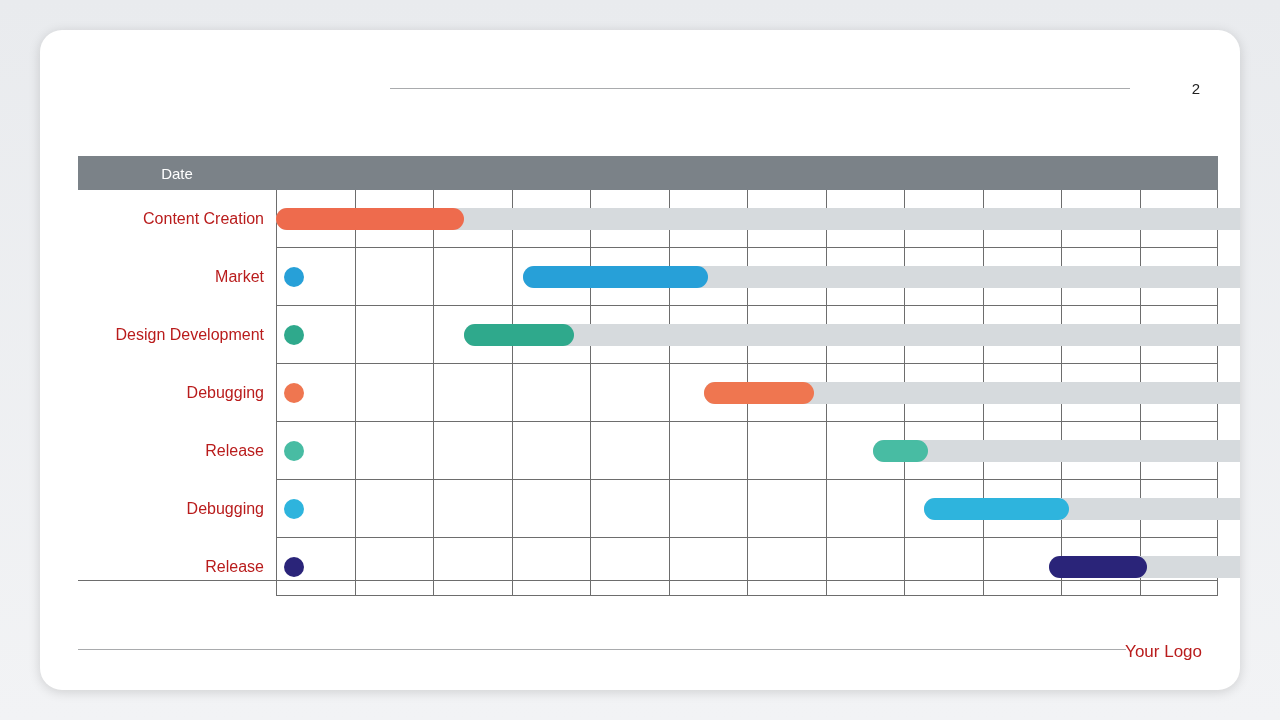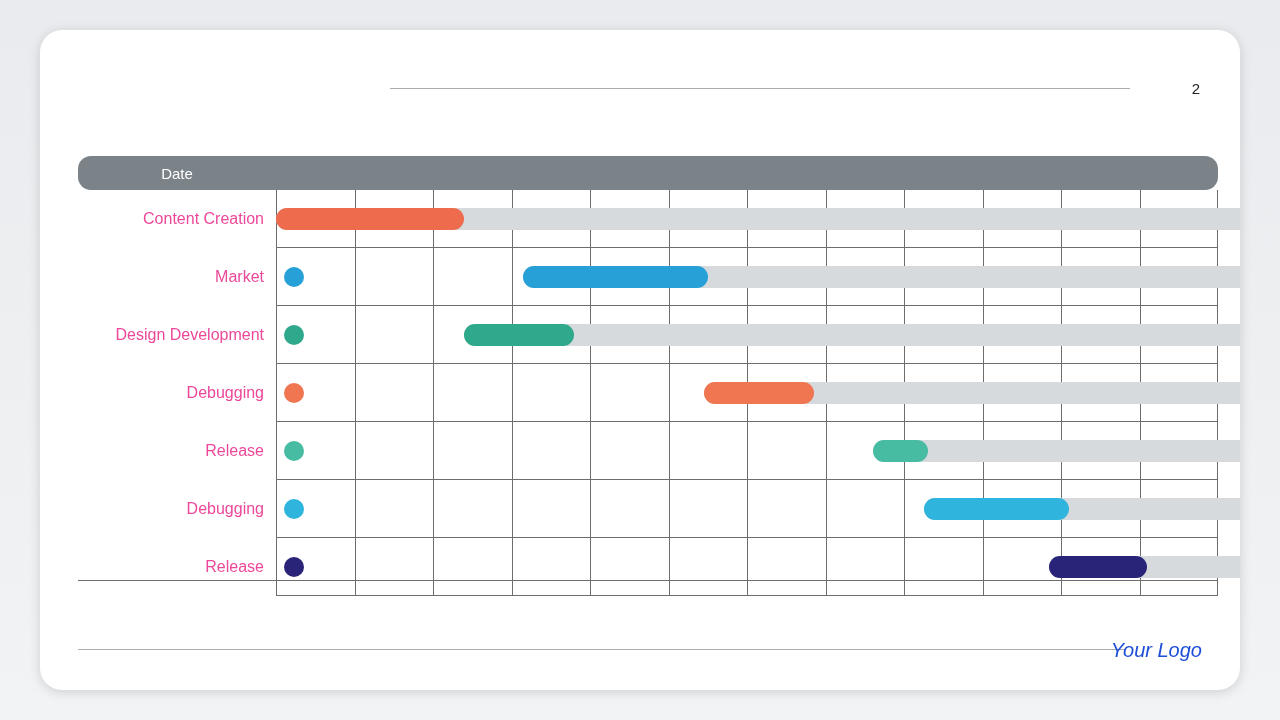--- a/index.html
+++ b/index.html
@@ -1,35 +1,35 @@
 <!DOCTYPE html>
 <html><head>
 <meta charset="utf-8">
 <style>
   html,body{margin:0;padding:0;width:1280px;height:720px;font-family:"Segoe UI",Arial,sans-serif;background:linear-gradient(180deg,#e9ebee 0%,#f2f3f5 100%);}
   .slide{position:absolute;left:40px;top:30px;width:1200px;height:660px;background:#fff;border-radius:22px;box-shadow:0 2px 12px rgba(0,0,0,.15);overflow:hidden;}
   .title{position:absolute;left:42px;top:34px;font-size:36px;letter-spacing:1px;color:#2e2b8b;font-weight:400;}
   .hr-top{position:absolute;left:350px;top:58px;width:740px;height:0;border-top:1px solid #a9abad;}
   .page-num{position:absolute;right:40px;top:50px;font-size:15px;color:#222;}
   .chart{position:absolute;left:38px;top:126px;width:1140px;}
-  .hdr{display:flex;height:34px;background:#7b8288;color:#fff;font-size:15px;align-items:center;border-radius:13px;}
+  .hdr{display:flex;height:34px;background:#7b8288;color:#fff;font-size:15px;align-items:center;}
   .hdr .lab{width:198px;text-align:center;}
   .hdr .cell{width:78.5px;text-align:center;}
   .row{display:flex;height:58px;align-items:center;position:relative;}
-  .row .lab{width:198px;text-align:right;padding-right:12px;font-size:16px;color:#ec4899;box-sizing:border-box;}
+  .row .lab{width:198px;text-align:right;padding-right:12px;font-size:16px;color:#b91c1c;box-sizing:border-box;}
   .grid{position:relative;width:942px;height:58px;display:flex;}
   .gc{width:78.5px;height:100%;border-left:1px solid #6d6d6d;box-sizing:border-box;}
   .gc:last-child{border-right:1px solid #6d6d6d;}
   .row .grid::after{content:"";position:absolute;left:0;right:0;bottom:0;border-bottom:1px solid #6d6d6d;}
   .dot{position:absolute;width:20px;height:20px;border-radius:50%;left:206px;top:50%;transform:translateY(-50%);}
   .track{position:absolute;height:22px;border-radius:11px;background:#d6dadd;top:50%;transform:translateY(-50%);}
   .bar{position:absolute;height:22px;border-radius:11px;top:50%;transform:translateY(-50%);}
   .hr-bot{position:absolute;left:38px;top:550px;width:1140px;height:0;border-top:1px solid #6d6d6d;}
   .footer-line{position:absolute;left:38px;bottom:40px;width:1048px;height:0;border-top:1px solid #a9abad;}
-  .logo{position:absolute;right:38px;bottom:28px;font-size:20px;color:#1d4ed8;font-style:italic;}
+  .logo{position:absolute;right:38px;bottom:28px;font-size:17px;color:#b91c1c;}
 </style>
 </head>
 <body>
 
 <div class="slide">
   <div class="hr-top"></div>
   <div class="page-num">2</div>
 
   <div class="chart">
     <div class="hdr">

